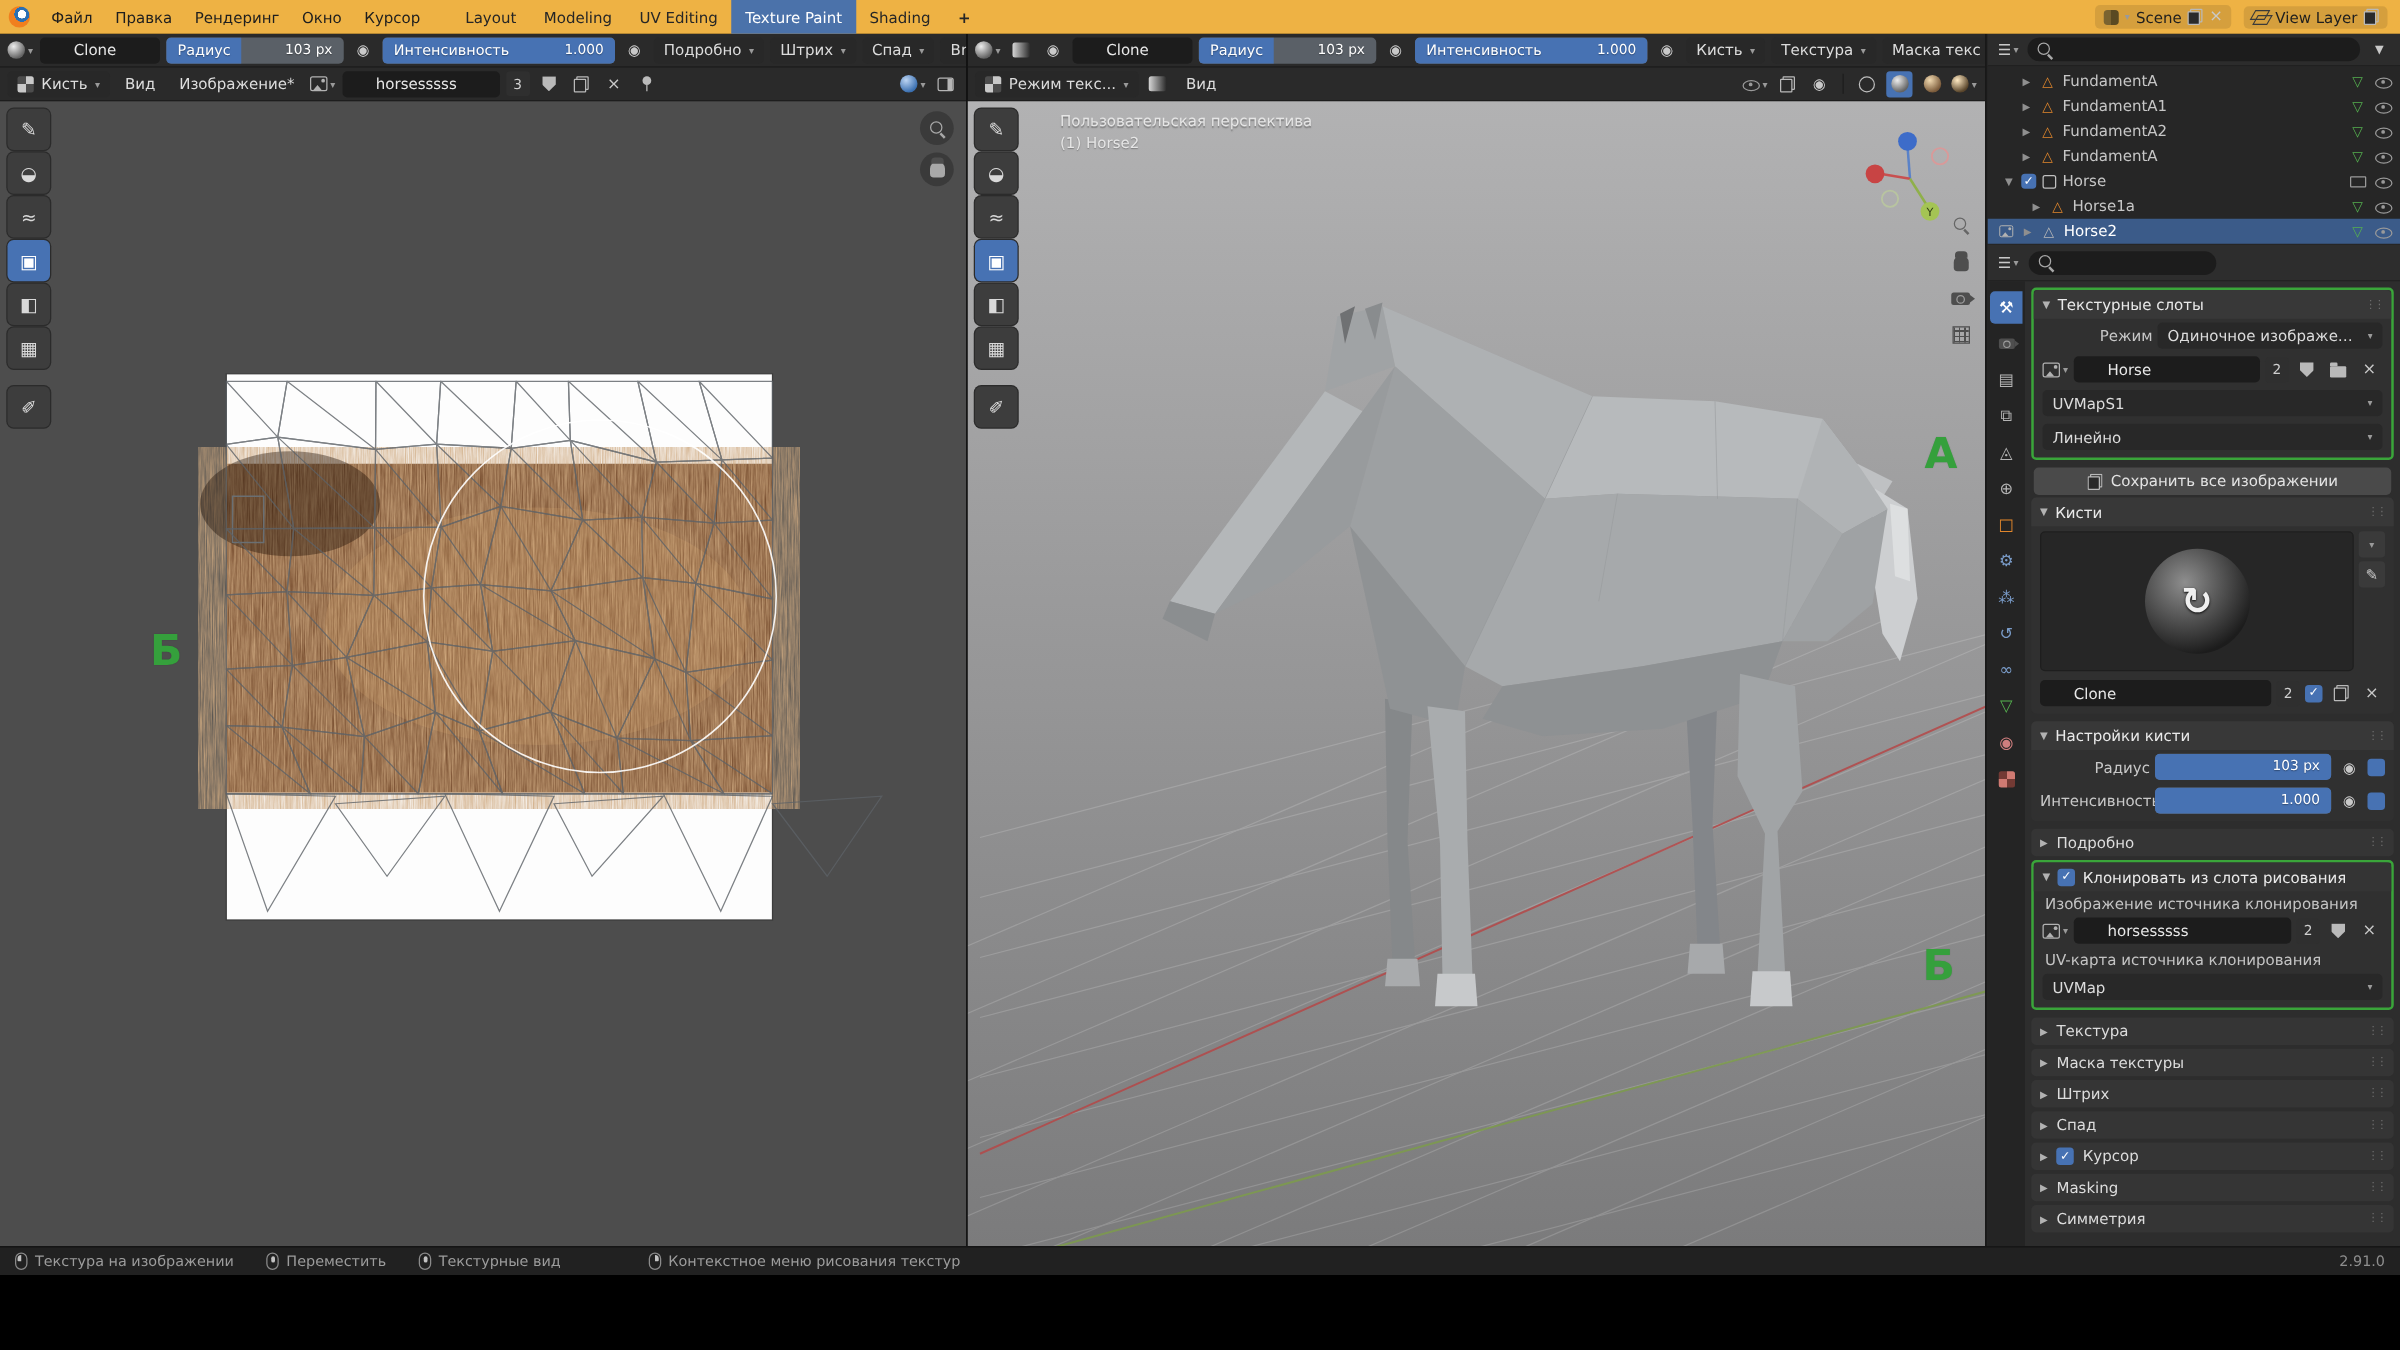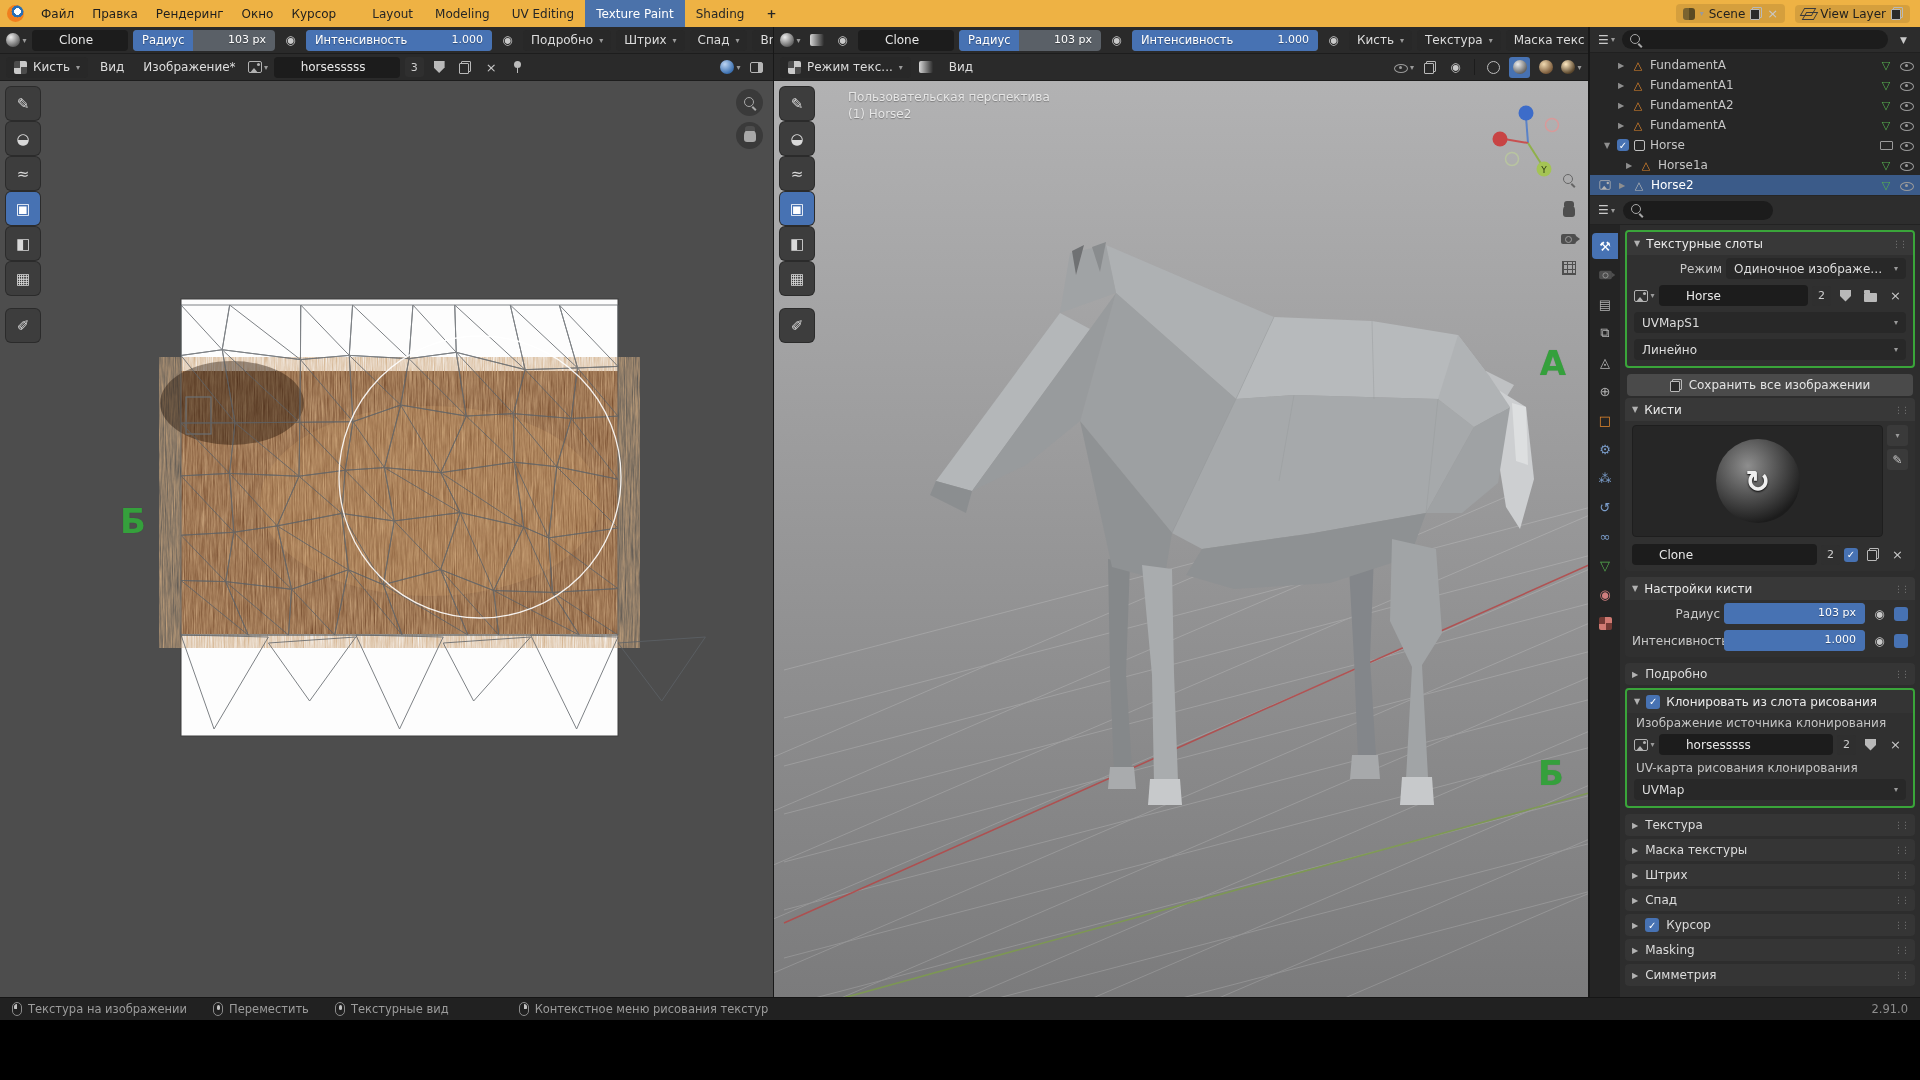--- a/index.html
+++ b/index.html
@@ -741,21 +741,21 @@
               </span>
             <span class="fld grow">
                 <span>horsesssss</span>
               </span>
             <span class="badge">2</span>
             <span class="ib">
                 <span class="shield"></span>
               </span>
             <span class="ib xg">×</span>
           </div>
-          <div class="sublabel">UV-карта рисования клонирования</div>
+          <div class="sublabel">UV-карта источника клонирования</div>
           <div class="prow" style="padding-bottom:6px">
             <div class="dd grow">
                 <span>UVMap</span>
                 <span class="arr" style="margin-left:auto">▾</span>
               </div>
           </div>
         </div>
 
         <div class="collapsed">
           <span class="tri" style="font-size:8px;color:#b2b2b2">▶</span>

